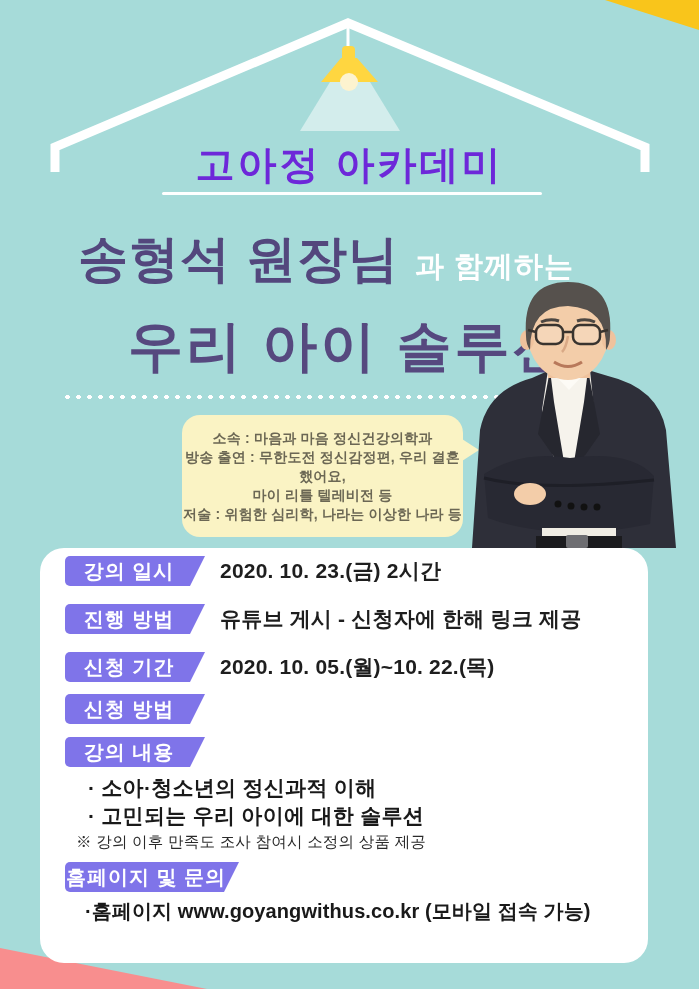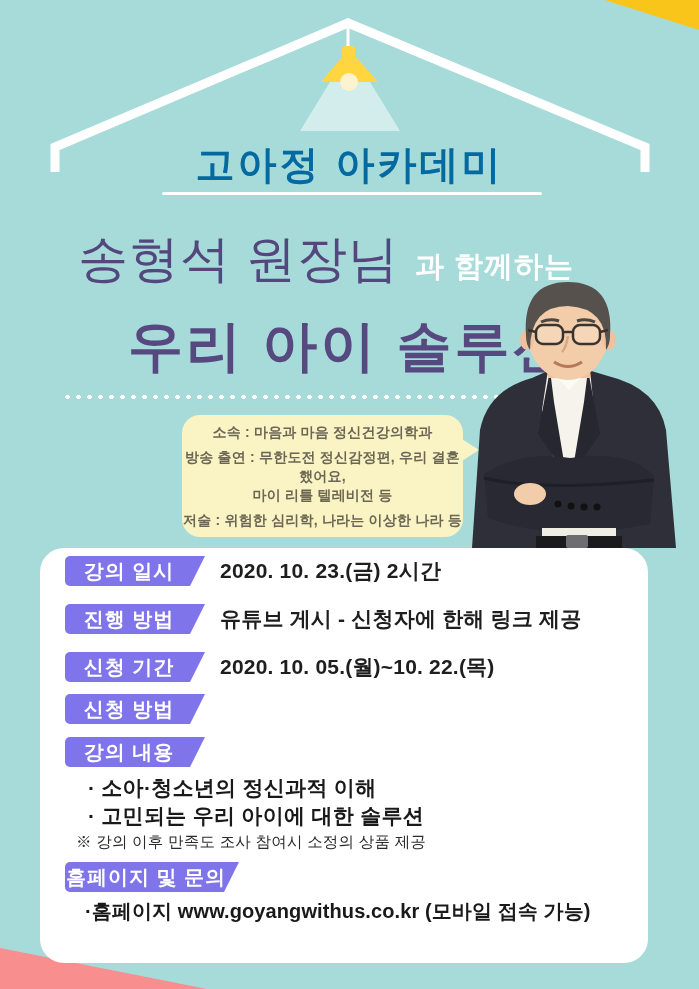--- a/index.html
+++ b/index.html
@@ -11,44 +11,44 @@
   
   .corner-yellow{position:absolute; top:0; right:0; width:99px; height:30px;
     background:#F9C51B; clip-path:polygon(5% 0,100% 0,100% 100%);}
   .corner-pink{position:absolute; bottom:0; left:0; width:207px; height:41px;
     background:#F88E8E; clip-path:polygon(0 0,100% 100%,0 100%);}
   
   .roof-svg{position:absolute; left:0; top:0;}
   
   .academy-title{
     position:absolute; left:0; top:138px; width:699px; text-align:center;
-    color:#0369a1; font-size:39px; font-weight:bold; letter-spacing:3px;
+    color:#6d28d9; font-size:39px; font-weight:bold; letter-spacing:3px;
   }
   .title-underline{position:absolute; left:162px; top:192px; width:380px; height:3px;
     background:#ffffff; border-radius:2px;}
   
   .headline-line1{position:absolute; left:78px; top:226px; white-space:nowrap;}
-  .headline-name{color:#53477D; font-size:50px; font-weight:normal; letter-spacing:1px;}
+  .headline-name{color:#53477D; font-size:50px; font-weight:bold; letter-spacing:1px;}
   .headline-suffix{color:#ffffff; font-size:29px; font-weight:bold; margin-left:16px; letter-spacing:1px;}
   .headline-main{
     position:absolute; left:128px; top:310px; color:#56497F;
     font-size:55px; font-weight:bold; letter-spacing:3px; white-space:nowrap;
   }
   
   .dotted-divider{
     position:absolute; left:62px; top:394px; width:480px; height:6px;
     background-image:radial-gradient(circle, #ffffff 2.1px, rgba(255,255,255,0) 2.5px);
     background-size:11px 6px; background-repeat:repeat-x;
   }
   
   .profile-bubble{
     position:absolute; left:182px; top:415px; width:281px; height:122px;
     background:#FAF3C4; border-radius:18px;
     display:flex; flex-direction:column; justify-content:center;
-    gap:6px; padding:6px 0; box-sizing:border-box;
+    padding:6px 0; box-sizing:border-box;
   }
   .bubble-pointer{
     position:absolute; right:-16px; top:24px; width:0; height:0;
     border-top:11px solid transparent; border-bottom:11px solid transparent;
     border-left:17px solid #FAF3C4;
   }
   .bubble-line{
     text-align:center; color:#6B6754; font-size:14px; font-weight:bold;
     line-height:19px; letter-spacing:0.2px;
   }

